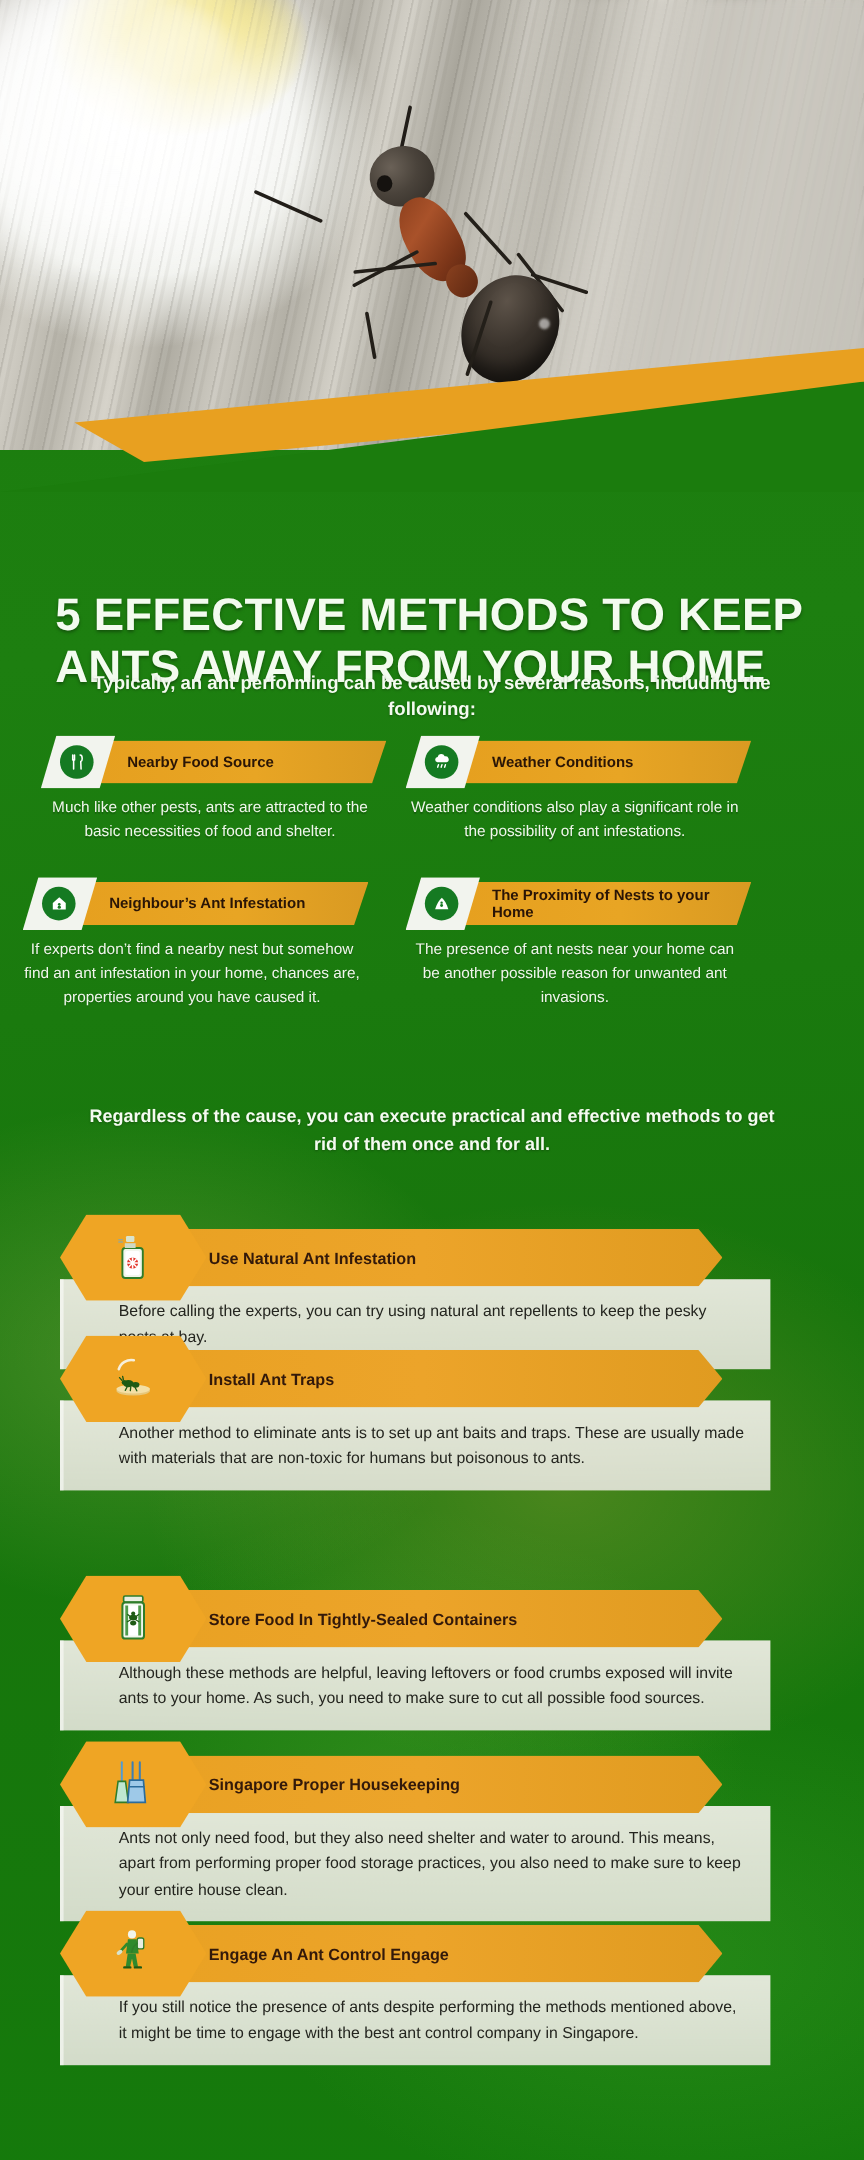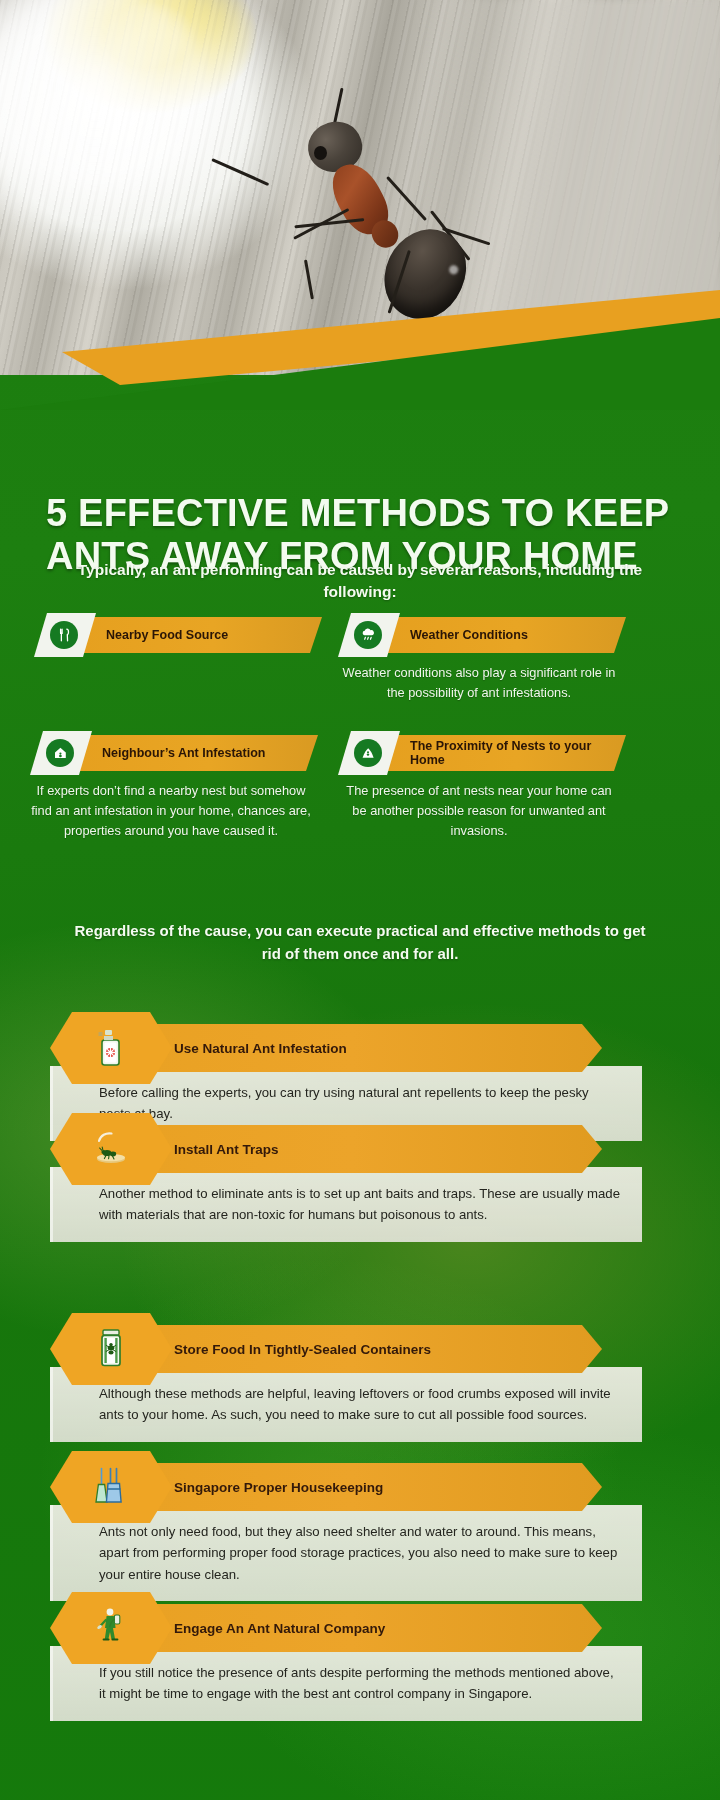--- a/index.html
+++ b/index.html
@@ -255,39 +255,40 @@
         <div class="cause-badge">
           <span class="cause-icon">
             <svg class="ic" width="16" height="16" viewBox="0 0 16 16" fill="none">
               <path d="M4.6 2.2v4.2M6.1 2.2v4.2M5.35 6.4v7.4" stroke="#fff" stroke-width="1.3" stroke-linecap="round"></path>
               <path d="M10.8 2.2c1.1 0 1.7 1.3 1.7 3 0 1.4-.6 2.2-1.2 2.4l.25 6.2" stroke="#fff" stroke-width="1.3" stroke-linecap="round" stroke-linejoin="round"></path>
             </svg>
           </span>
         </div>
         <div class="cause-title">Nearby Food Source</div>
       </div>
+      <div class="cause-body">Much like other pests, ants are attracted to the basic necessities of food and shelter.</div>
     </div>
 
     <div class="cause" style="left:332px; top:617px;">
       <div class="cause-head">
         <div class="cause-bar"></div>
         <div class="cause-badge">
           <span class="cause-icon">
             <svg class="ic" width="17" height="16" viewBox="0 0 17 16" fill="none">
               <path d="M4.4 8.2a2.2 2.2 0 0 1 .3-4.35A3.1 3.1 0 0 1 10.6 3.3a2.45 2.45 0 0 1 1.5 4.9H4.4z" fill="#fff"></path>
               <path d="M5.4 10.3l-.7 2M8.3 10.3l-.7 2M11.2 10.3l-.7 2" stroke="#fff" stroke-width="1.2" stroke-linecap="round"></path>
             </svg>
           </span>
         </div>
         <div class="cause-title">Weather Conditions</div>
       </div>
       <div class="cause-body">Weather conditions also play a significant role in the possibility of ant infestations.</div>
     </div>
 
-    <div class="cause" style="left:24px; top:735px;">
+    <div class="cause" style="left:13px; top:735px;">
       <div class="cause-head">
         <div class="cause-bar"></div>
         <div class="cause-badge">
           <span class="cause-icon">
             <svg class="ic" width="17" height="16" viewBox="0 0 17 16" fill="none">
               <path d="M3 7.6L8.4 2.8 13.8 7.6V13H3V7.6z" fill="#fff"></path>
               <circle cx="8.4" cy="8.6" r="1.1" fill="#157a22"></circle>
               <circle cx="8.4" cy="11" r="1.35" fill="#157a22"></circle>
             </svg>
           </span>
@@ -410,19 +411,19 @@
               <path d="M10.6 10h7.2l1.8 12H9l1.6-12z" fill="#2f8a2c"></path>
               <rect x="18.4" y="9" width="5.4" height="9" rx="1.6" fill="#e9eee2" stroke="#2f7d2a" stroke-width="1.1"></rect>
               <path d="M18.4 13.5c-2.6 1.4-4 4-4.6 7.2" stroke="#2f7d2a" stroke-width="1.3" fill="none" stroke-linecap="round"></path>
               <path d="M10.4 22l-1.6 11h3.6l1.6-7 1.4 7h3.6L17 22h-6.6z" fill="#2f8a2c"></path>
               <path d="M7.6 33.5h5M16.4 33.5h5" stroke="#1e5a14" stroke-width="2" stroke-linecap="round"></path>
               <path d="M9.8 14l-5 5.5" stroke="#2f8a2c" stroke-width="2.2" stroke-linecap="round"></path>
               <ellipse cx="3.6" cy="21" rx="2.6" ry="1.6" fill="#d7e3cd" transform="rotate(-35 3.6 21)"></ellipse>
             </svg>
           </span>
         </div>
-        <div class="m-title">Engage An Ant Natural Company</div>
+        <div class="m-title">Engage An Ant Control Engage</div>
       </div>
       <div class="m-body">If you still notice the presence of ants despite performing the methods mentioned above, it might be time to engage with the best ant control company in Singapore.</div>
     </div>
 
   </div>
 </div>
 
 </body></html>

